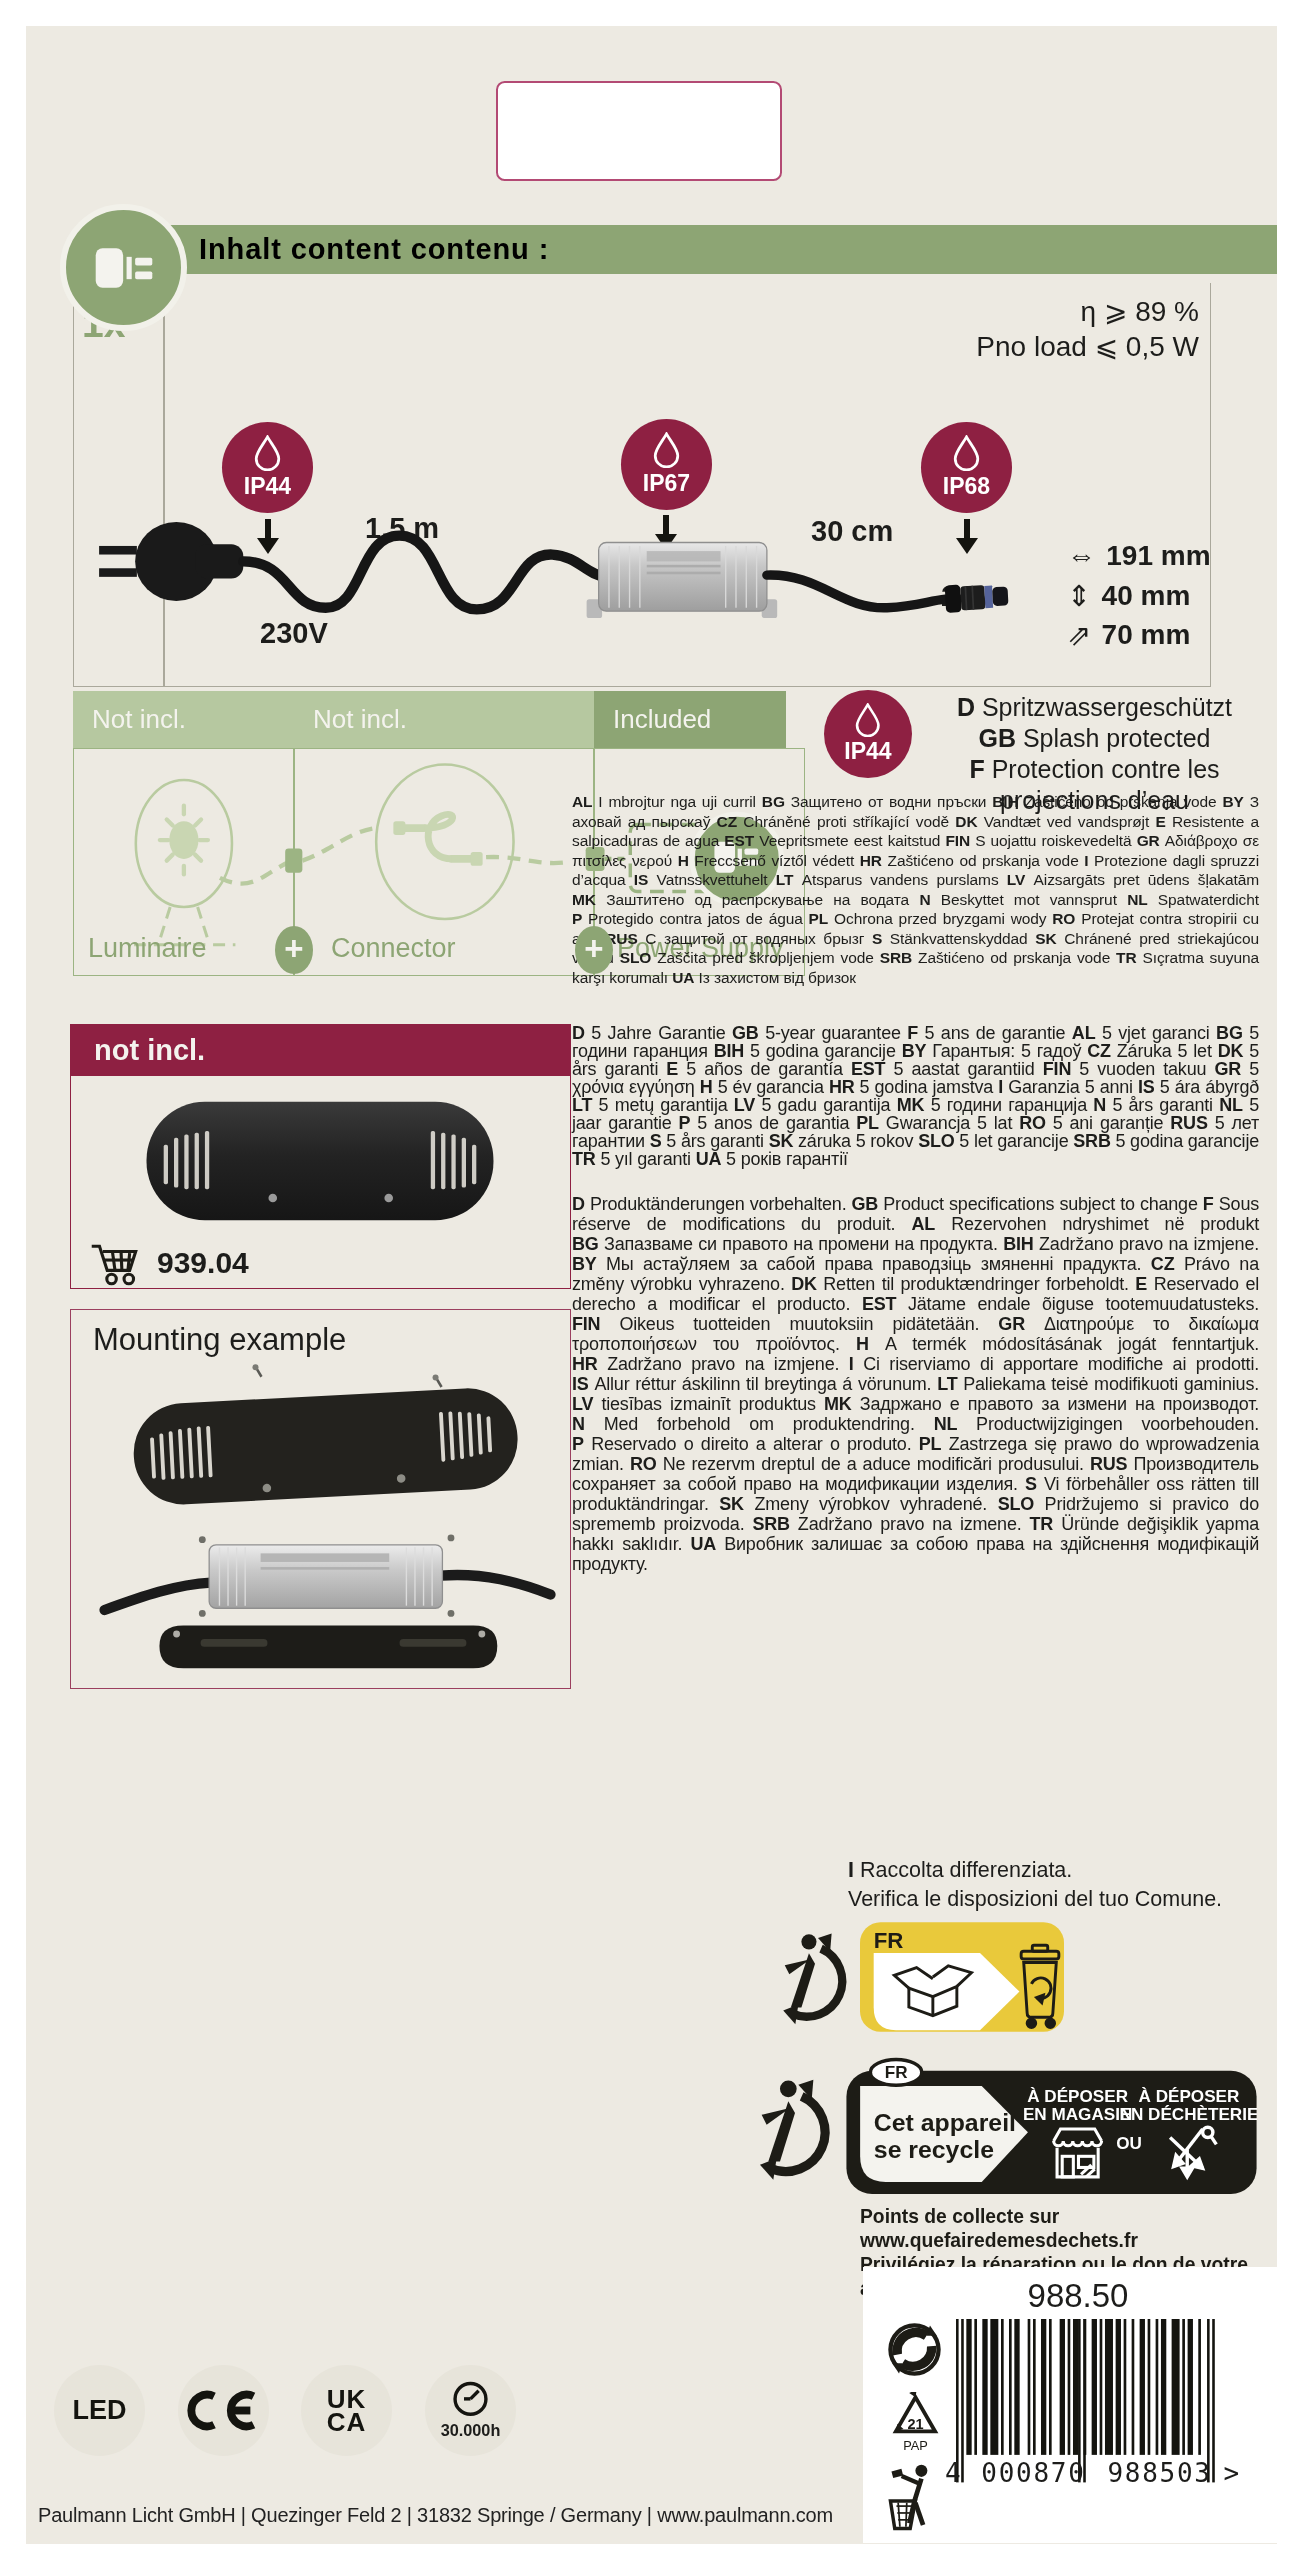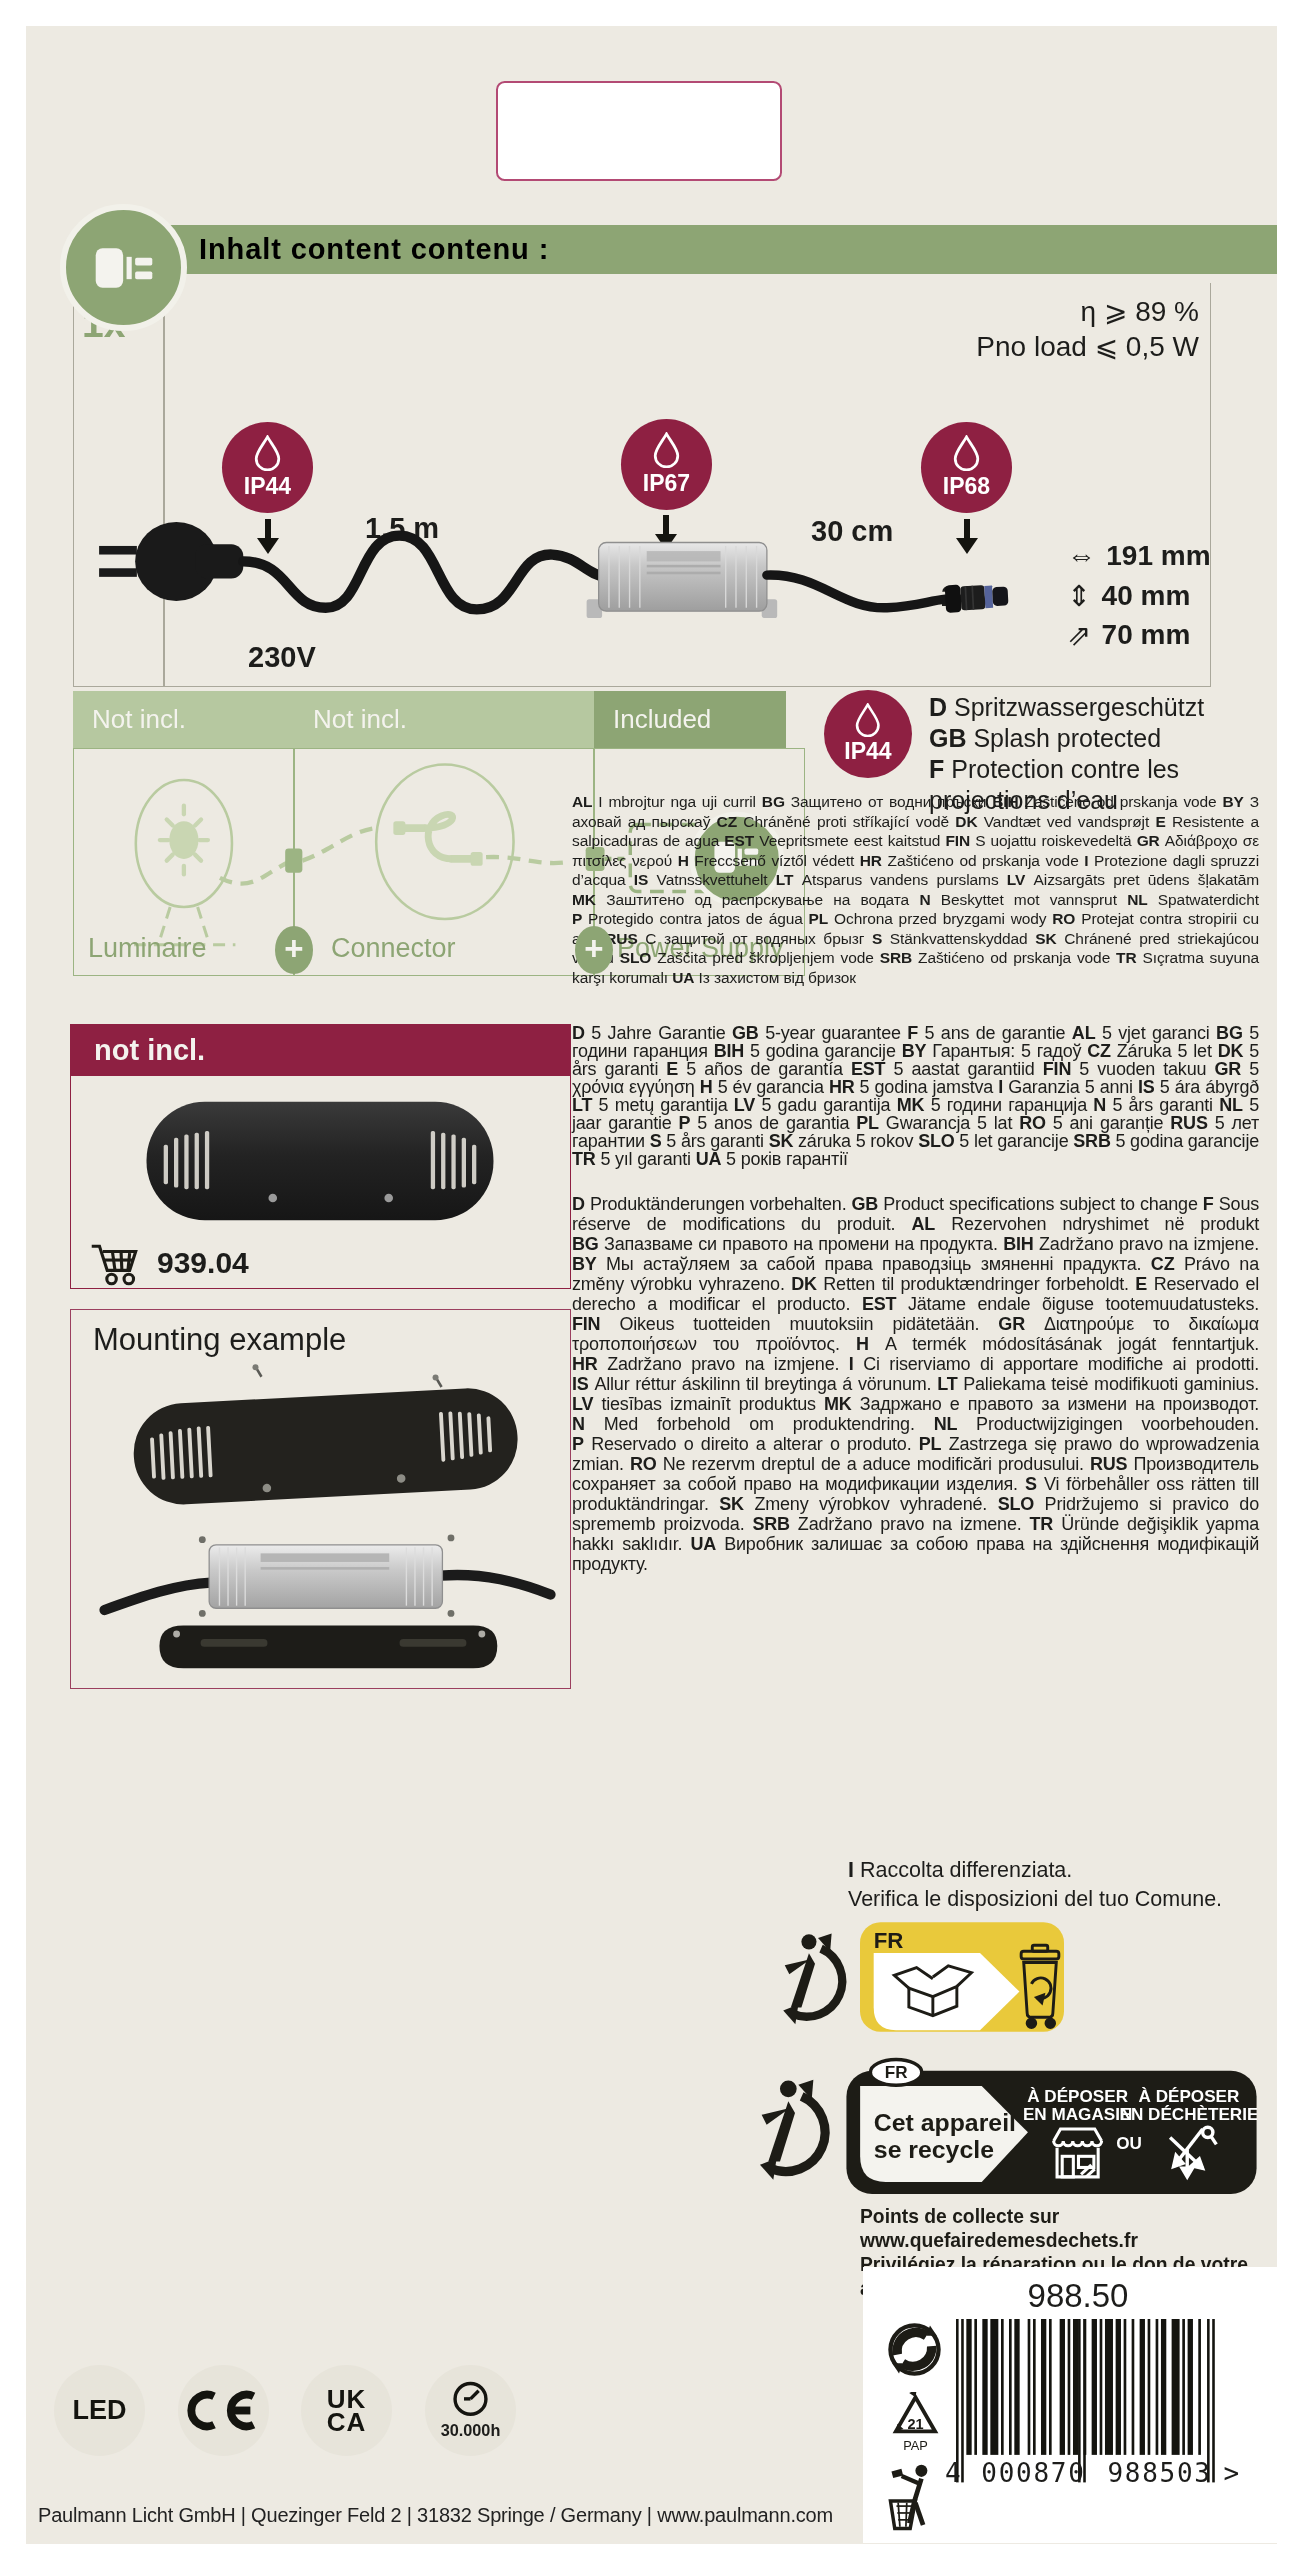--- a/index.html
+++ b/index.html
@@ -22,21 +22,21 @@
   .darr .stem{width:6.9px;height:19px;background:#14140f;}
   .darr .head{width:0;height:0;border-left:11px solid transparent;border-right:11px solid transparent;border-top:16.3px solid #14140f;}
   .plabel{font-size:29px;font-weight:600;}
   .dim-row{display:flex;align-items:center;gap:10.3px;font-size:28px;font-weight:600;}
   .dim-row .g{font-size:29px;font-weight:400;}
   .th{height:57px;line-height:57px;padding-left:19px;font-size:26px;font-weight:500;color:#f4f3ee;box-sizing:border-box;}
   .tbody{border:1.7px solid #9cb483;box-sizing:border-box;}
   .tdiv{width:1.7px;background:#9cb483;}
   .plus{width:38px;height:48px;border-radius:50%;background:#8da574;color:#f4f3ee;font-size:33px;font-weight:700;text-align:center;line-height:46px;z-index:2;}
   .collabel{font-size:27px;font-weight:500;color:#8da574;}
-  .note-lines{font-size:25px;line-height:31px;}
+  .note-lines{font-size:25px;line-height:31px;text-align:center;}
   .para{text-align:justify;color:#1d1d1b;}
   .splash{font-size:15.5px;line-height:19.5px;letter-spacing:-0.1px;}
   .warr{font-size:18px;line-height:18px;letter-spacing:-0.2px;}
   .modif{font-size:18px;line-height:20px;letter-spacing:-0.2px;}
   .nbox-hd{height:52px;background:#8e2042;color:#f4f3ee;font-size:29px;font-weight:600;line-height:52px;padding-left:24px;}
   .nbox-bd{border:1.7px solid #8e2042;border-top:none;height:213px;position:relative;box-sizing:border-box;}
   .mbox{border:1.7px solid #9b3f5e;box-sizing:border-box;}
   .mtitle{font-size:31px;font-weight:500;}
   .cart-num{font-size:30px;font-weight:600;}
   .racc{font-size:21.5px;line-height:29px;}
@@ -104,21 +104,21 @@
       <div class="stem"></div>
       <div class="head"></div>
     </div>
   <div class="ab darr" style="left:956px;top:519px;">
       <div class="stem"></div>
       <div class="head"></div>
     </div>
 
   <div class="ab plabel" style="left:365px;top:512px;">1,5 m</div>
   <div class="ab plabel" style="left:811px;top:515px;">30 cm</div>
-  <div class="ab plabel" style="left:248px;top:617px;margin-top:24px;">230V</div>
+  <div class="ab plabel" style="left:260px;top:617px;">230V</div>
   <div class="ab plabel" style="left:941px;top:580px;">24V</div>
 
   <div class="ab dim-row" style="left:1067px;top:539px;">
     <span class="g">⇔</span>
     <span>191 mm</span>
   </div>
   <div class="ab dim-row" style="left:1067px;top:579px;">
     <span class="g">⇕</span>
     <span>40 mm</span>
   </div>

